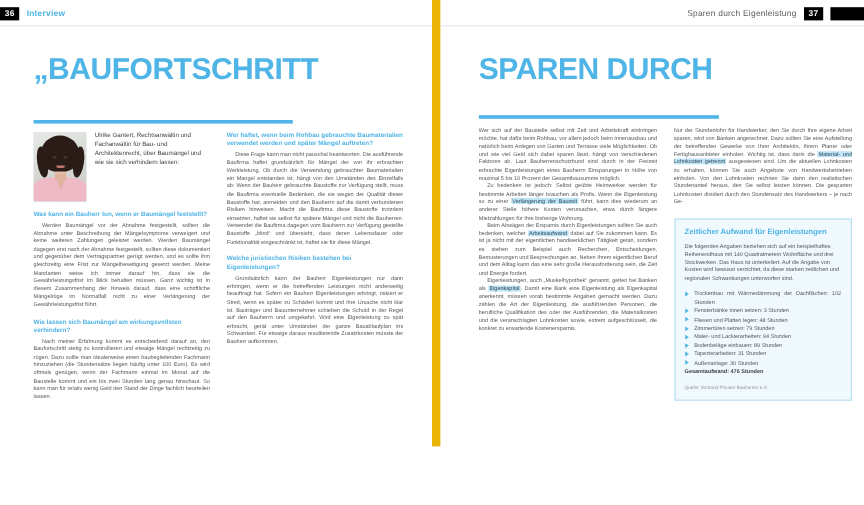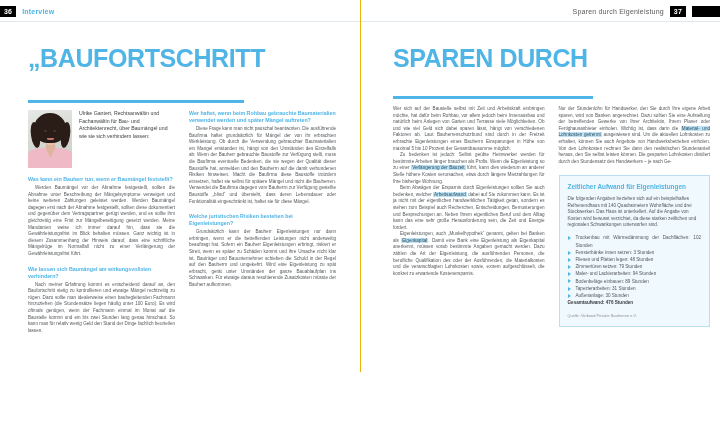--- a/index.html
+++ b/index.html
@@ -22,21 +22,21 @@
   }
   .page {
     position: relative;
     width: 360px;
     height: 372px;
     background: #ffffff;
     box-sizing: border-box;
     padding-left: 28px;
   }
   .page-right {
-    border-left: 1px solid #eab308;
+    border-left: 7px solid #eab308;
   }
 
   
   .runhead {
     position: absolute;
     top: 6px;
     height: 11px;
     display: flex;
     align-items: center;
     gap: 6px;

